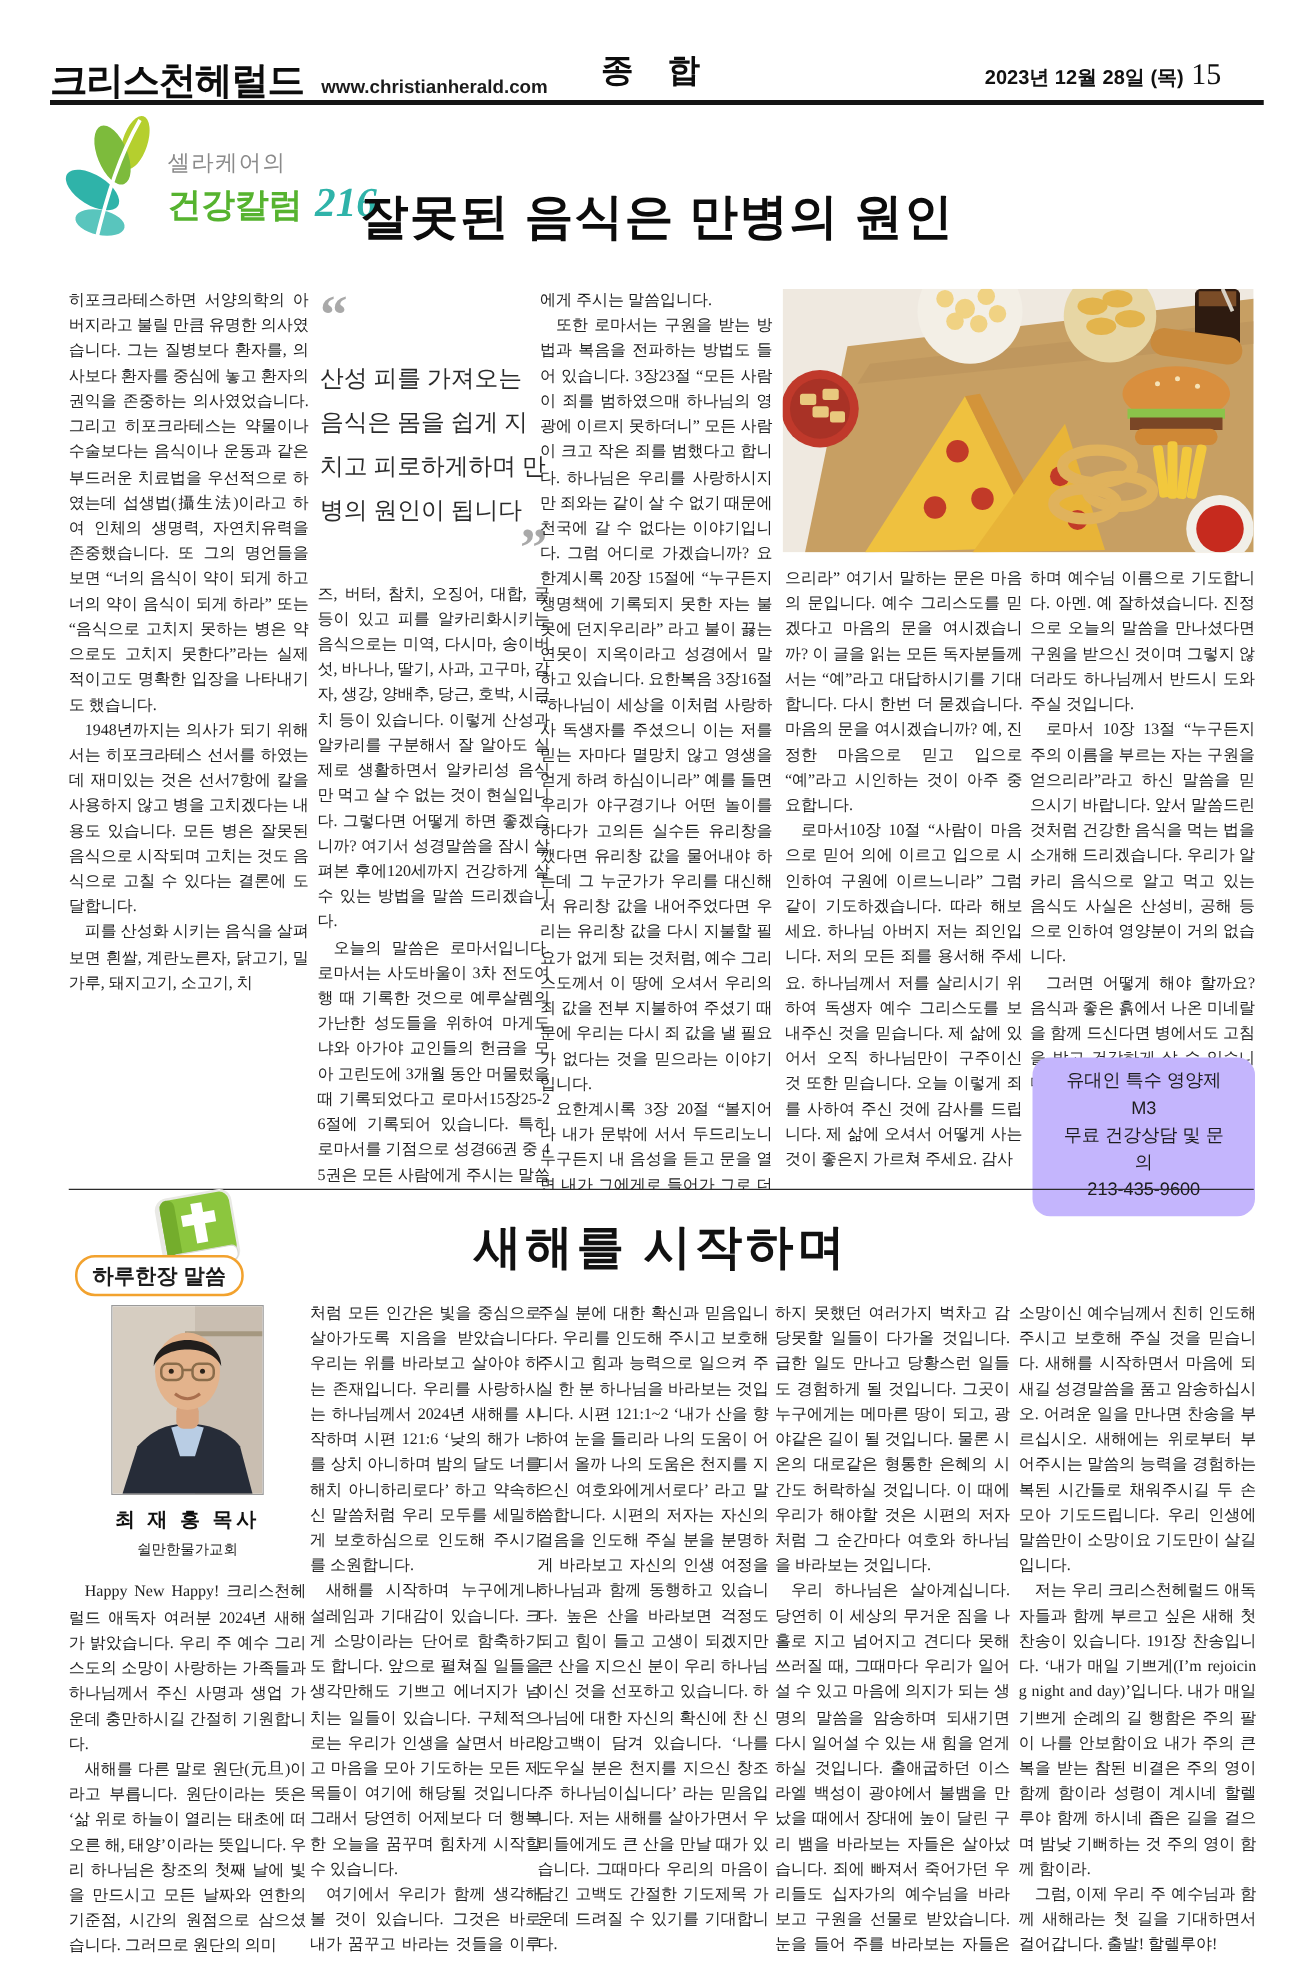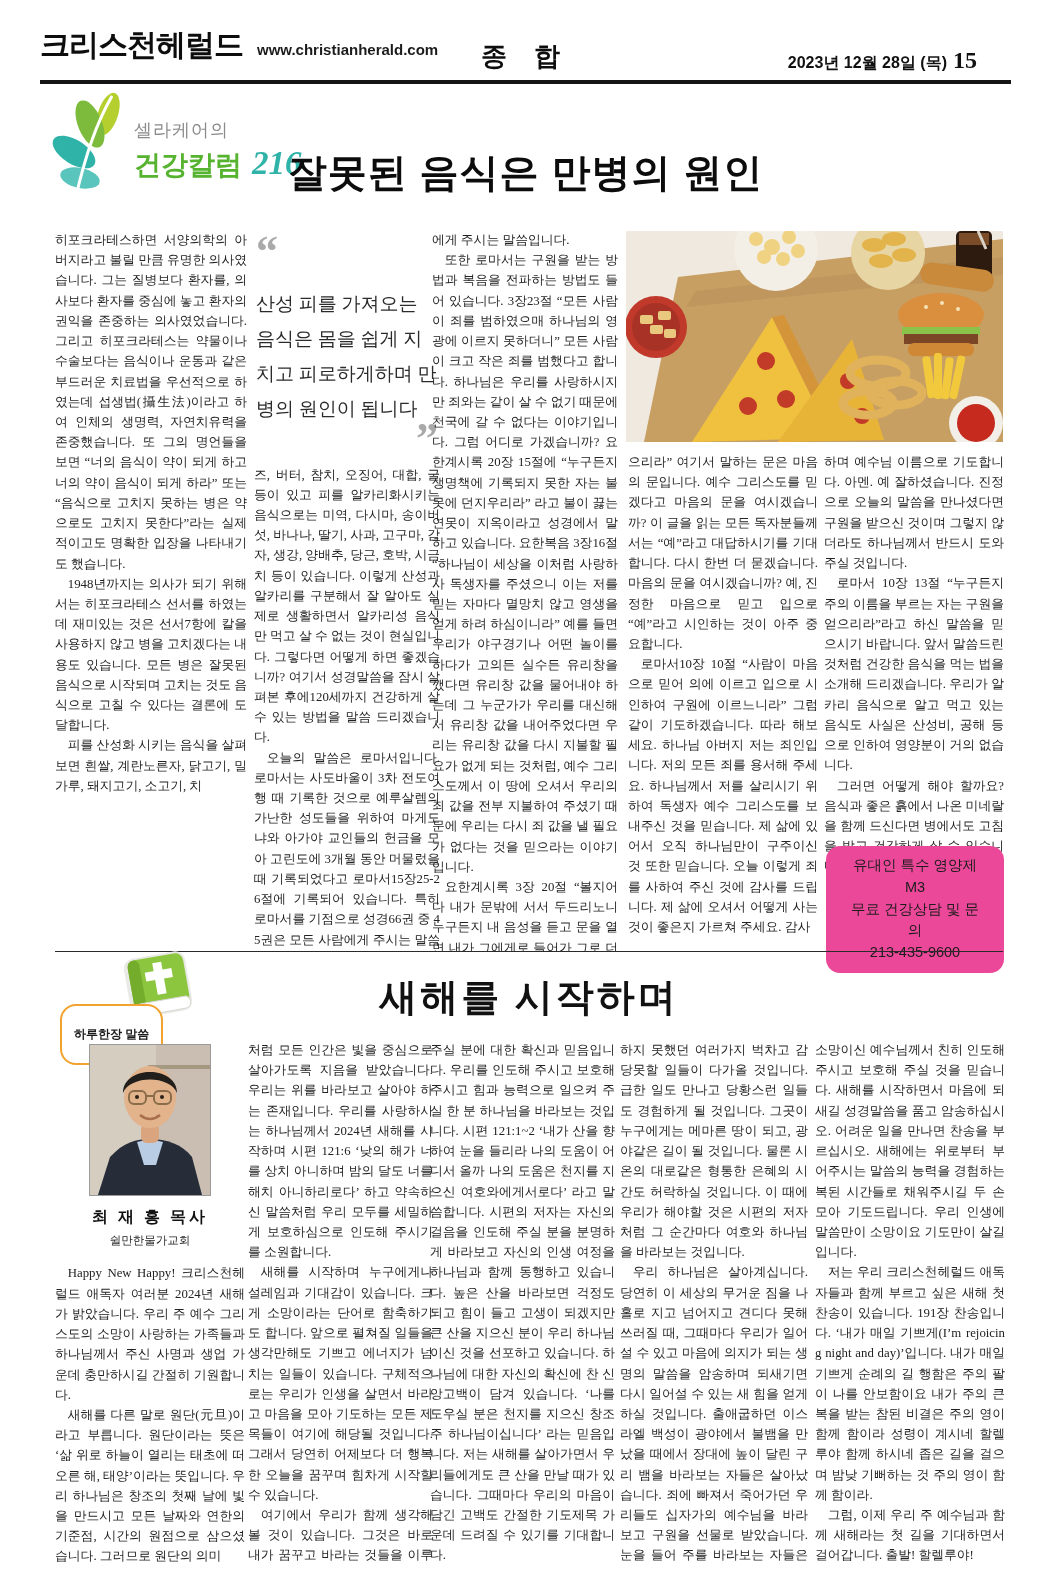--- a/index.html
+++ b/index.html
@@ -1,30 +1,30 @@
 <!DOCTYPE html>
 <html><head>
 <meta charset="utf-8">
 <style>
   * { margin:0; padding:0; box-sizing:border-box; }
   html,body { width:1051px; height:1580px; background:#ffffff; font-family:"Liberation Serif", serif; color:#1a1a1a; }
 
   
   .header { position:absolute; left:40px; top:38px; width:971px; height:46px;
-            border-bottom:4px solid #141414; display:flex; align-items:flex-end; padding-bottom:20px; }
+            border-bottom:4px solid #141414; display:flex; align-items:flex-end; padding-bottom:0; }
   .masthead { font-family:"Liberation Sans", sans-serif; font-weight:900; font-size:30px;
               letter-spacing:-1px; color:#0d0d0d; line-height:1; }
   .site-url { font-family:"Liberation Sans", sans-serif; font-weight:700; font-size:15px;
               color:#1c1c1c; margin-left:14px; line-height:1.4; }
   .section-name { position:absolute; left:0; right:0; bottom:6px; text-align:center;
                   font-family:"Liberation Sans", sans-serif; font-weight:800; font-size:26px;
                   letter-spacing:10px; color:#0d0d0d; }
   .dateline { position:absolute; right:34px; bottom:6px; font-family:"Liberation Sans", sans-serif;
               font-weight:700; font-size:16px; color:#111; }
-  .page-number { font-family:"Liberation Serif", serif; font-weight:700; font-size:24px; margin-left:6px;text-align:right; }
+  .page-number { font-family:"Liberation Serif", serif; font-weight:400; font-size:24px; margin-left:6px;text-align:right; }
 
   
   .health-badge { position:absolute; left:52px; top:92px; width:260px; height:110px; }
   .leaf-logo { position:absolute; left:0; top:0; }
   .hb-text { position:absolute; left:82px; top:26px; }
   .hb-brand { font-family:"Liberation Sans", sans-serif; font-size:18px; color:#8a8a8a; letter-spacing:1px; }
   .hb-title-row { margin-top:3px; white-space:nowrap; }
   .hb-title { font-family:"Liberation Sans", sans-serif; font-weight:800; font-size:27px; color:#56b32f; }
   .hb-number { font-family:"Liberation Serif", serif; font-style:italic; font-weight:700;
                font-size:33px; color:#2fb3a9; margin-left:6px; }
@@ -61,33 +61,33 @@
               color:#a9a9a9; line-height:0.9; display:block; }
   .pq-text  { display:block; text-align:left; font-size:19px; line-height:1.85; color:#2b2b2b;
               margin-top:14px; font-family:"Liberation Serif", serif; }
   .pq-close { font-family:"Liberation Serif", serif; font-weight:700; font-size:44px;
               color:#a9a9a9; line-height:0.6; display:block; text-align:right; }
 
   
   .food-photo { position:absolute; left:626px; top:231px; width:377px; height:211px; overflow:hidden; }
 
   
-  .info-box { position:absolute; left:826px; top:846px; width:178px; background:#ec4899;
+  .info-box { position:absolute; left:826px; top:846px; width:178px; background:#c4b5fd;
               border-radius:14px; padding:9px 21px; text-align:center; }
   .info-line { font-size:14.5px; line-height:1.5; color:#1c1c1c; font-family:"Liberation Sans", sans-serif; }
 
   
   .divider { position:absolute; left:55px; top:951px; width:948px; height:1px; background:#2a2a2a; }
 
   
   .book-badge { position:absolute; left:60px; top:948px; width:160px; height:90px; }
   .book-icon-wrap { position:absolute; left:42px; top:2px; }
   .badge-pill { position:absolute; left:0px; top:56px; background:#ffffff; border:2px solid #f2a22e;
-                border-radius:16px; padding:20px 12px; font-family:"Liberation Sans", sans-serif;
-                font-weight:700; font-size:12px; color:#1c1c1c; white-space:nowrap; }
+                border-radius:16px; padding:3px 12px; font-family:"Liberation Sans", sans-serif;
+                font-weight:700; font-size:17px; color:#1c1c1c; white-space:nowrap; }
 
   
   .portrait-wrap { width:122px; margin:4px auto 0 auto; border:1px solid #9a9a9a; line-height:0; }
   .author-name { text-align:center; font-weight:700; font-size:16px; letter-spacing:3px;
                  margin-top:8px; color:#111; font-family:"Liberation Serif", serif; }
   .author-church { text-align:center; font-size:11.5px; color:#222; margin-top:2px; margin-bottom:14px;
                    font-family:"Liberation Sans", sans-serif; }
 </style>
 </head>
 <body>

